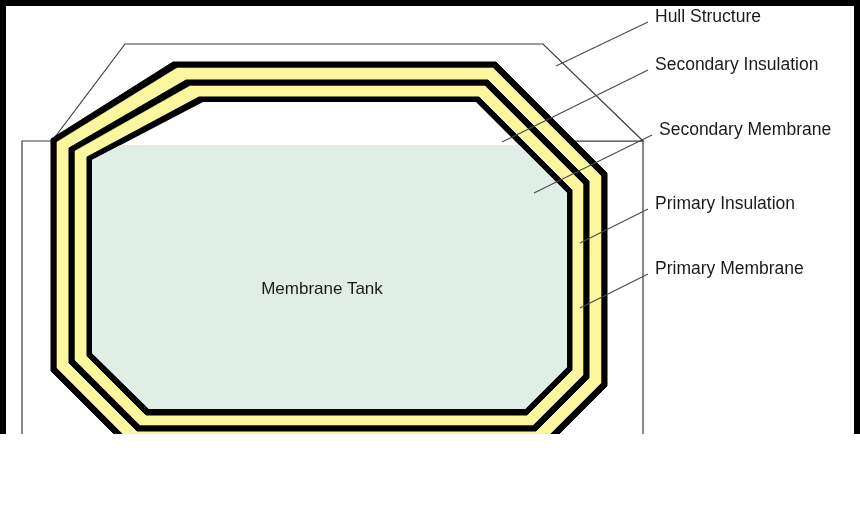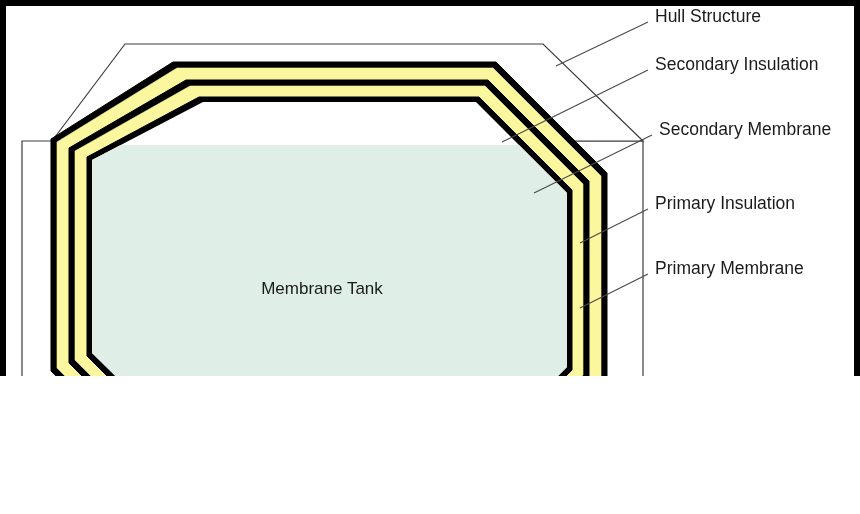--- a/index.html
+++ b/index.html
@@ -6,21 +6,21 @@
     margin: 0;
     padding: 0;
     background: #ffffff;
   }
   body {
     font-family: "Liberation Sans", sans-serif;
   }
   #canvas {
     position: relative;
     width: 860px;
-    height: 376px;
+    height: 434px;
     background: #ffffff;
     box-sizing: border-box;
     overflow: hidden;
   }
   #figure-svg {
     position: absolute;
     left: 0;
     top: 0;
     width: 860px;
     height: 514px;

